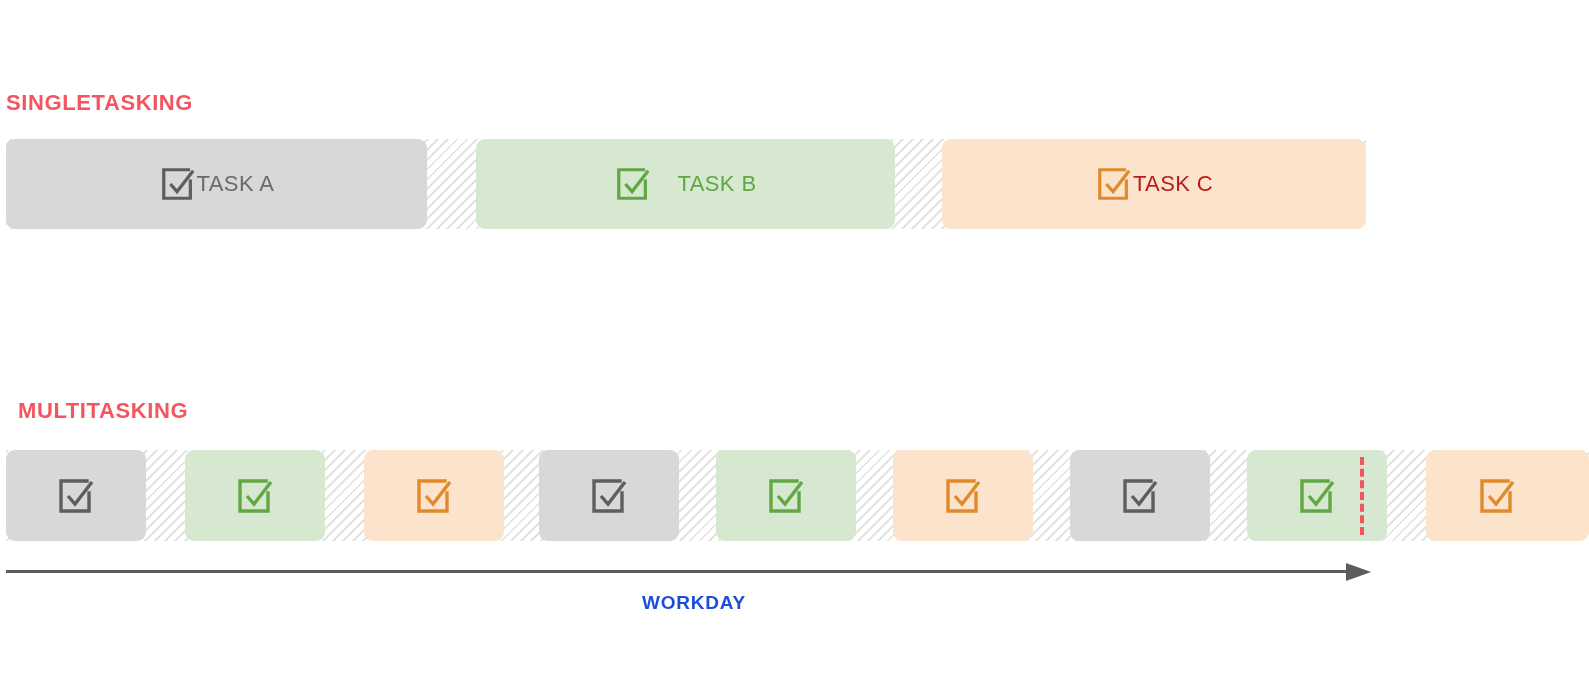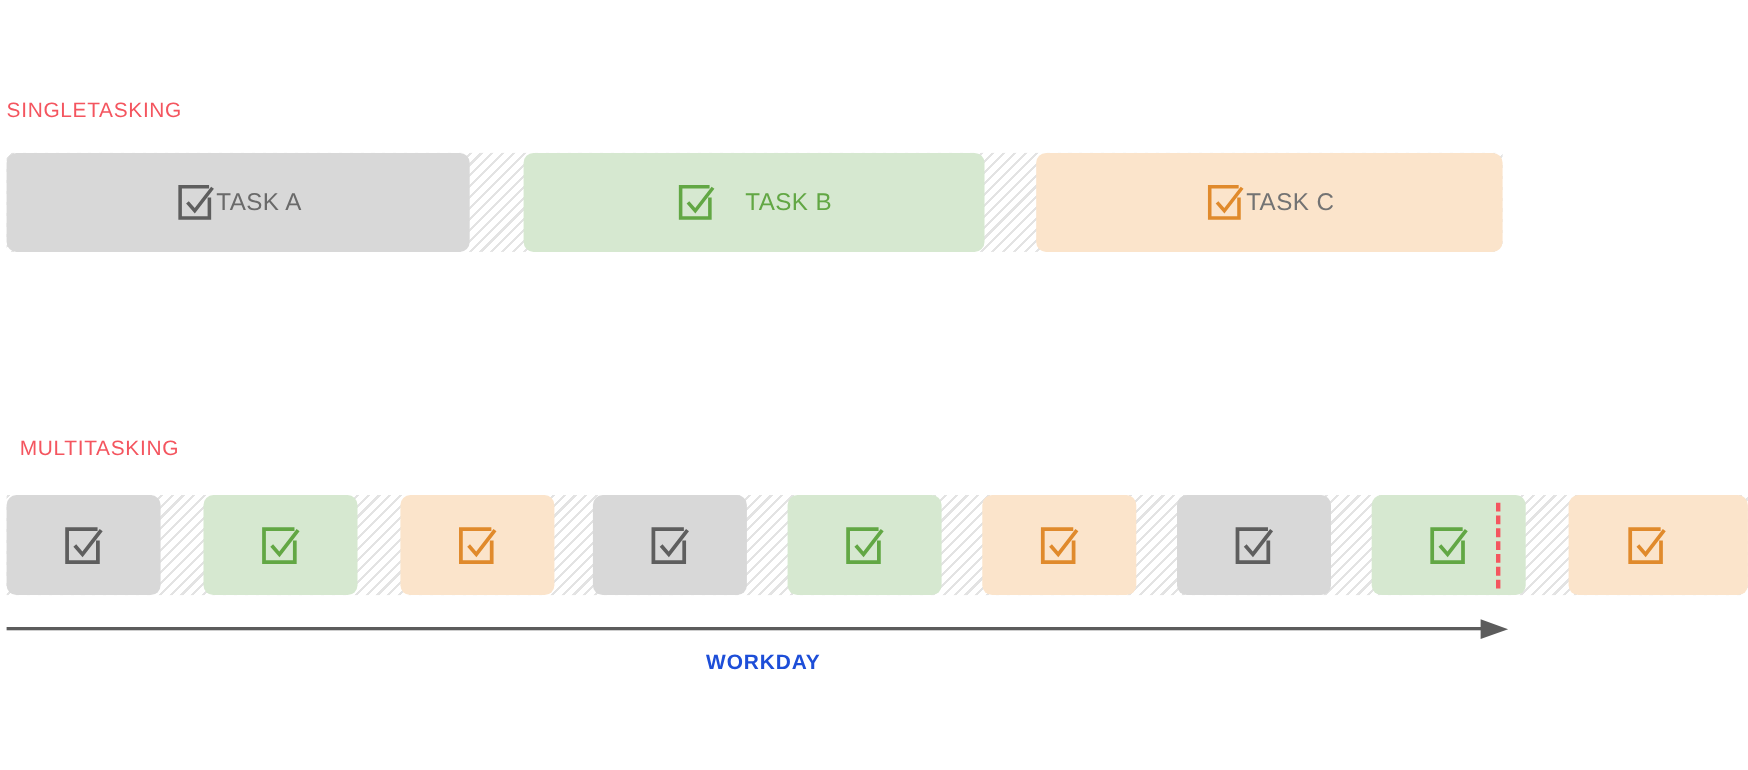--- a/index.html
+++ b/index.html
@@ -11,22 +11,22 @@
     width: 1589px;
     height: 700px;
     position: relative;
     font-family: "Liberation Sans", sans-serif;
     overflow: hidden;
   }
 
   
   .section-label {
     position: absolute;
-    font-size: 19px;
-    font-weight: normal;
+    font-size: 22px;
+    font-weight: bold;
     letter-spacing: 0.6px;
     color: #f4555f;
     white-space: nowrap;
   }
   #label-single { left: 6px;  top: 90px; }
   #label-multi  { left: 18px; top: 398px; }
 
   
   .track {
     position: absolute;
@@ -55,21 +55,21 @@
   .block.green  { background: #d6e8d0; gap: 25px; }
   .block.orange { background: #fbe4cb; }
 
   .block .label {
     font-size: 22px;
     letter-spacing: 0.4px;
     white-space: nowrap;
   }
   .block.gray   .label { color: #6a6a6a; }
   .block.green  .label { color: #62a744; }
-  .block.orange .label { color: #737373; }
+  .block.orange .label { color: #b91c1c; }
 
   .icon-check {
     display: block;
     flex: 0 0 auto;
   }
   .icon-check.big   { width: 38px; height: 38px; }
   .icon-check.small { width: 40px; height: 40px; }
 
   .block.gray   .icon-check { color: #5e5e5e; }
   .block.green  .icon-check { color: #62a744; }

